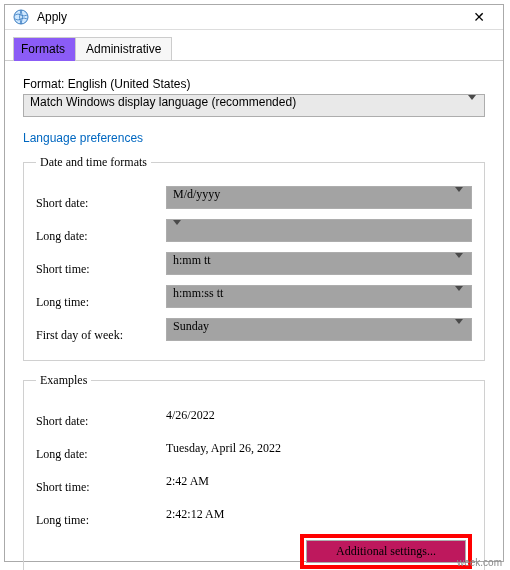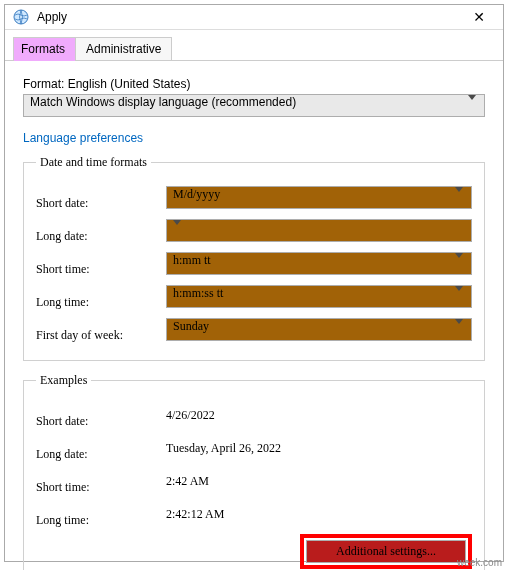--- a/index.html
+++ b/index.html
@@ -49,21 +49,21 @@
   .tab {
     padding: 4px 10px 4px 10px;
     border: 1px solid #ccc;
     border-bottom: none;
     background: #f7f7f7;
     margin-right: -1px;
     cursor: pointer;
     position: relative;
   }
   .tab.active {
-    background: #f0abfc;
+    background: #8b5cf6;
     top: 1px;
     z-index: 2;
     padding-bottom: 5px;
     padding-left: 7px;
   }
   .content {
     flex: 1;
     padding: 10px 18px 0 18px;
   }
   .format-label { margin: 6px 0 3px 0; }
@@ -71,21 +71,21 @@
     width: 100%;
     height: 23px;
     border: 1px solid #adadad;
     background: #e9e9e9;
     display: flex;
     align-items: flex-start;
     justify-content: space-between;
     padding: 0 6px;
     cursor: pointer;
   }
-  .combo.light { background: #a16207; }
+  .combo.light { background: #a3a3a3; }
   .chevron {
     display: inline-block;
     width: 0; height: 0;
     border-left: 4px solid transparent;
     border-right: 4px solid transparent;
     border-top: 5px solid #4a4a4a;
     margin-right: 2px;
   }
   .link {
     color: #0067c0;
@@ -115,21 +115,21 @@
   }
   .addl-highlight {
     border: 4px solid #f00;
     padding: 2px;
     display: inline-block;
   }
   .btn {
     min-width: 75px;
     height: 23px;
     border: 1px solid #adadad;
-    background: #b91c1c;
+    background: #be185d;
     cursor: pointer;
     font: inherit;
     padding: 0 14px;
   }
   .btn.wide { min-width: 160px; }
   .btn:disabled {
     color: #9a9a9a;
     cursor: default;
     background: #efefef;
   }

